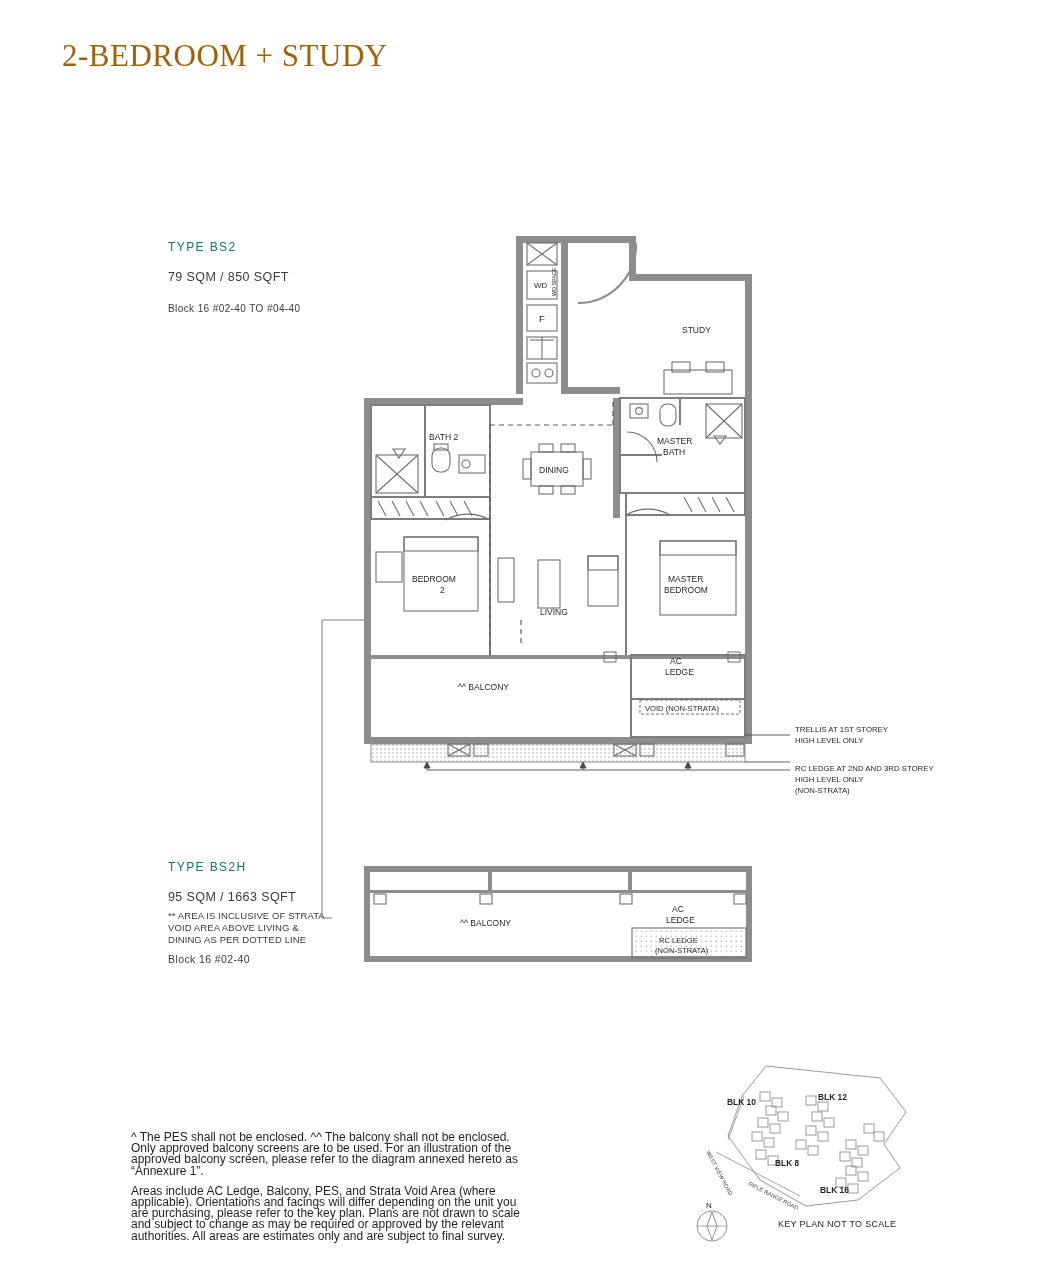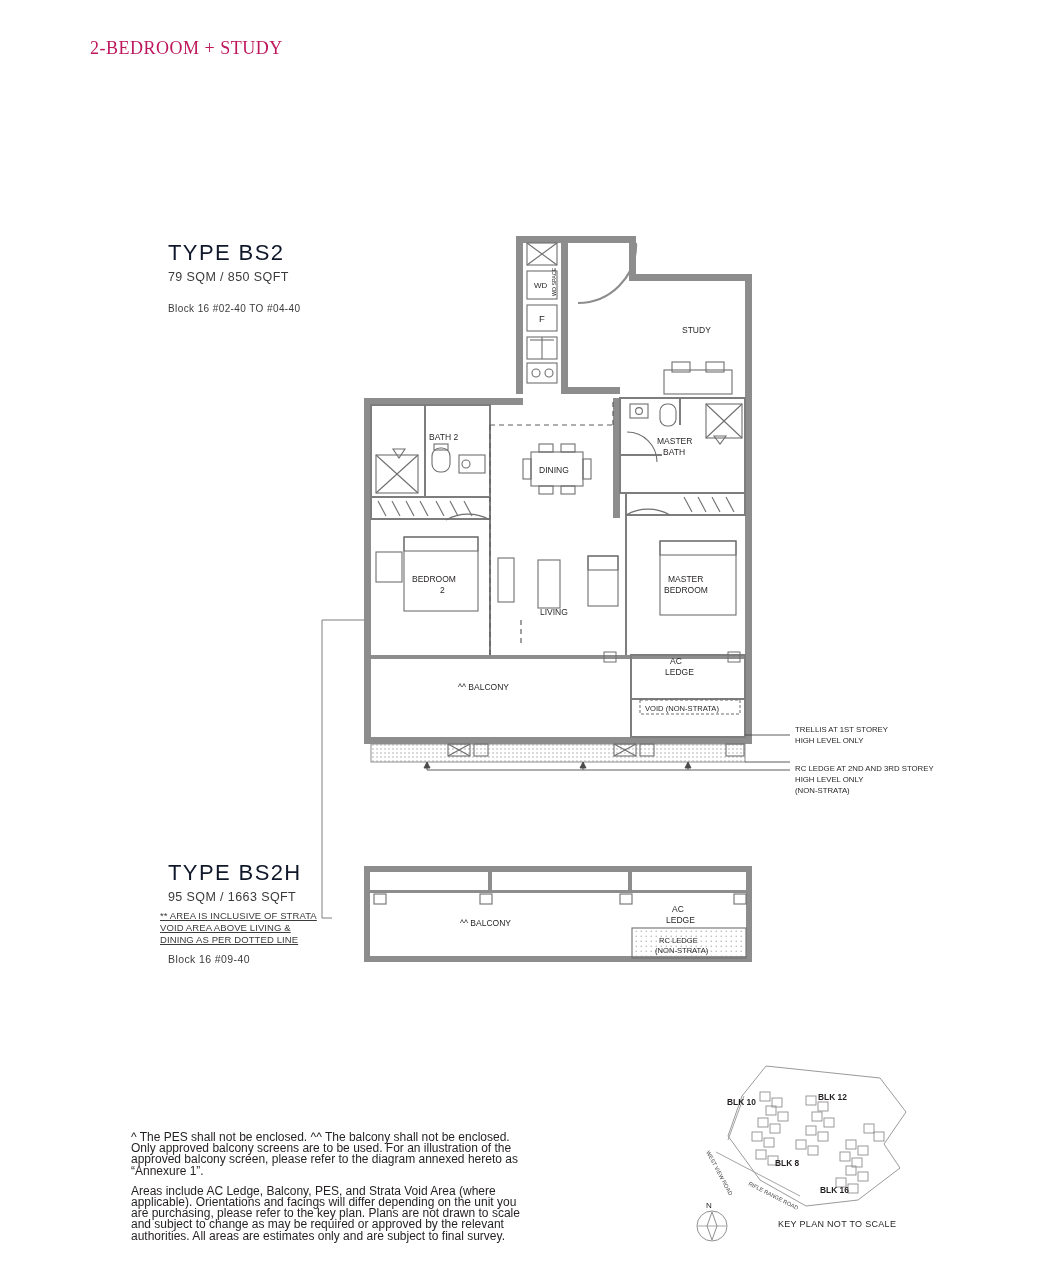--- a/index.html
+++ b/index.html
@@ -6,27 +6,26 @@
   body{
     width:1062px;height:1280px;position:relative;
     background:#ffffff;
     font-family:"Liberation Sans", sans-serif;
     color:#231f20;
     overflow:hidden;
   }
   .page-title{
     position:absolute;left:62px;top:38px;
     font-family:"Liberation Serif", serif;
-    font-size:18px;letter-spacing:.5px;color:#be185d;
+    font-size:31px;letter-spacing:.5px;color:#a16207;
     white-space:nowrap;
-    margin-left:28px;
   }
   .type-label{
     position:absolute;
-    font-size:22px;letter-spacing:1.4px;color:#0f172a;
+    font-size:12px;letter-spacing:1.4px;color:#0f766e;
     white-space:nowrap;
   }
   .type-sub{
     position:absolute;font-size:12.5px;letter-spacing:.4px;color:#3b3b3b;white-space:nowrap;
   }
   .type-sub.small{font-size:9.5px;line-height:12px;letter-spacing:.1px;}
   .plan-wrap{position:absolute;left:0;top:0;width:1058px;height:1280px;}
   svg{display:block;}
   .footnotes{
     position:absolute;left:131px;top:1132px;width:400px;
@@ -41,22 +40,22 @@
 <body>
 
 <div class="page-title">2-BEDROOM + STUDY</div>
 
 <div class="type-label" style="left:168px;top:240px;">TYPE  BS2</div>
 <div class="type-sub" style="left:168px;top:270px;">79 SQM /  850 SQFT</div>
 <div class="type-sub" style="left:168px;top:287px;font-size:10px;margin-top:16px;">Block 16 #02-40 TO #04-40</div>
 
 <div class="type-label" style="left:168px;top:860px;">TYPE  BS2H</div>
 <div class="type-sub" style="left:168px;top:890px;">95 SQM /  1663 SQFT</div>
-<div class="type-sub small" style="left:160px;top:910px;width:160px;white-space:normal;text-decoration:underline;">** AREA IS INCLUSIVE OF  STRATA VOID AREA ABOVE LIVING &amp; DINING AS PER DOTTED LINE</div>
-<div class="type-sub" style="left:168px;top:953px;font-size:10.5px;">Block 16 #09-40</div>
+<div class="type-sub small" style="left:168px;top:910px;width:160px;white-space:normal;">** AREA IS INCLUSIVE OF  STRATA VOID AREA ABOVE LIVING &amp; DINING AS PER DOTTED LINE</div>
+<div class="type-sub" style="left:168px;top:953px;font-size:10.5px;">Block 16 #02-40</div>
 
 <div class="plan-wrap">
 <svg width="1062" height="1280" viewBox="0 0 1062 1280">
   <defs>
     <pattern id="dots" width="4" height="4" patternUnits="userSpaceOnUse">
       <circle cx="1" cy="1" r="0.7" fill="#9a9a9a"></circle>
     </pattern>
     <pattern id="dots2" width="5" height="5" patternUnits="userSpaceOnUse">
       <circle cx="1.2" cy="1.2" r="0.7" fill="#a8a8a8"></circle>
     </pattern>

